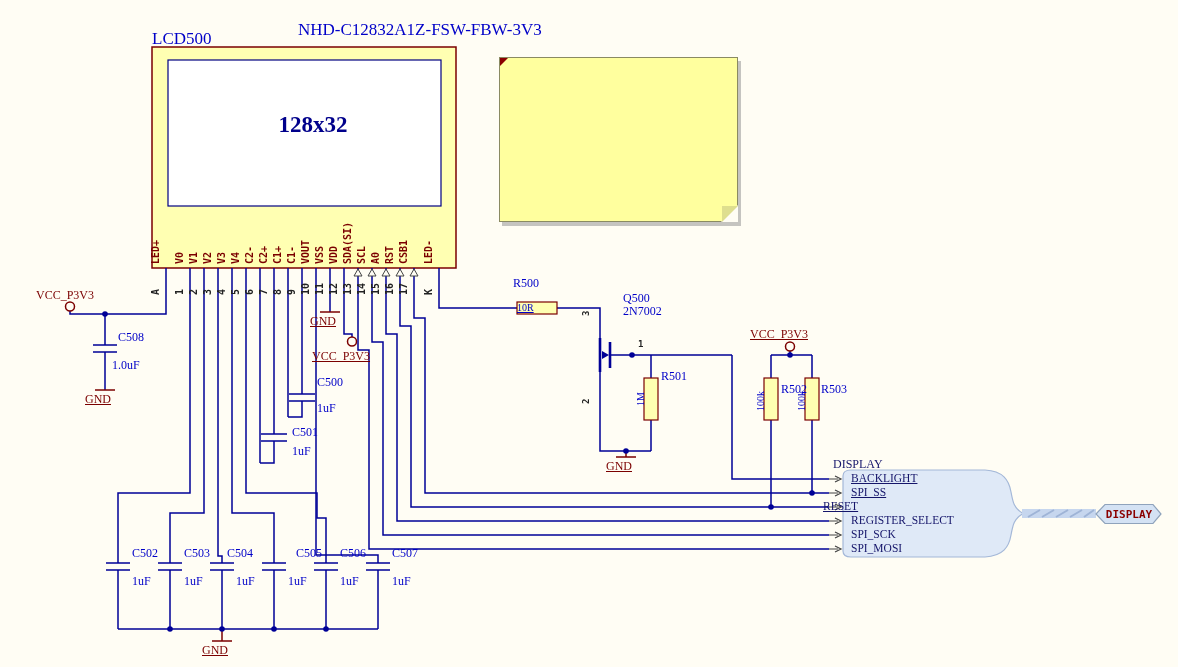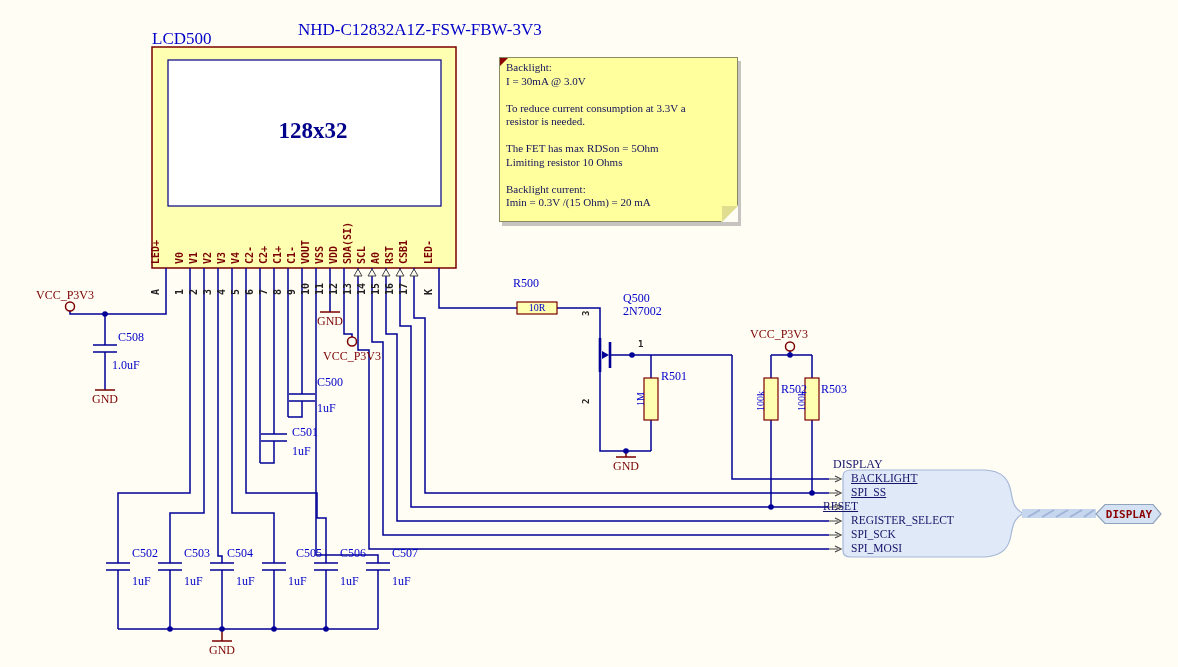--- a/index.html
+++ b/index.html
@@ -3,21 +3,21 @@
 <meta charset="utf-8">
 <style>
   html,body{margin:0;padding:0;}
   body{background:#FFFDF4;font-family:"Liberation Serif",serif;}
   #canvas{position:relative;width:1178px;height:667px;background:#FFFDF4;overflow:hidden;}
   #wires{position:absolute;left:0;top:0;z-index:1;}
   .lbl{position:absolute;z-index:3;white-space:nowrap;}
   .blue{color:#0000C8;font-size:12px;}
   .blue13{color:#0000C8;font-size:17px;}
   .maroon{color:#7B0000;font-size:12px;}
-  .ctr{text-align:center;}
+  .ctr{text-decoration:underline;}
   .pname{position:absolute;z-index:3;font:bold 10px "DejaVu Sans Mono",monospace;color:#7B0000;
          height:10px;line-height:10px;transform-origin:left bottom;transform:rotate(-90deg);white-space:nowrap;}
   .pdes{position:absolute;z-index:3;font:bold 10px "DejaVu Sans Mono",monospace;color:#222222;
         height:10px;line-height:10px;transform-origin:left bottom;transform:rotate(-90deg);white-space:nowrap;}
   .rval{position:absolute;z-index:3;font-size:10px;color:#0000C8;
         height:10px;line-height:10px;transform-origin:left bottom;transform:rotate(-90deg);white-space:nowrap;}
   .screen-label{position:absolute;z-index:3;font-weight:bold;font-size:23px;color:#00008B;text-align:center;}
   .note{position:absolute;left:499px;top:57px;width:237px;height:163px;background:#FFFF9E;
         border:1px solid #8a8a62;box-shadow:3px 4px 0 rgba(150,150,150,.55);z-index:2;}
   .note-text{position:absolute;left:6px;top:3px;width:225px;font-size:11px;line-height:13.5px;
@@ -151,21 +151,21 @@
 
   <g>
     <rect x="1022" y="509" width="74" height="9" fill="#C6D6EE"></rect>
     <path d="M1028 517 L1040 510 M1042 517 L1054 510 M1056 517 L1068 510 M1070 517 L1082 510 M1084 517 L1094 510" stroke="#9FB4D6" stroke-width="2" fill="none"></path>
   </g>
   <polygon points="1096,514 1105,504.5 1153,504.5 1161,514 1153,523.5 1105,523.5" fill="#D4E2F4" stroke="#8FA3BC" stroke-width="1.2"></polygon>
 </svg>
 
 <div class="lbl blue13" style="left:152px;top:29px">LCD500</div>
 <div class="lbl blue13" style="left:298px;top:20px">NHD-C12832A1Z-FSW-FBW-3V3</div>
-<div class="screen-label" style="left:168px;top:118px;width:290px">128x32</div>
+<div class="screen-label" style="left:168px;top:112px;width:290px">128x32</div>
 
 <span class="pname" style="left:161px;top:254px">LED+</span>
 <span class="pname" style="left:185px;top:254px">V0</span>
 <span class="pname" style="left:199px;top:254px">V1</span>
 <span class="pname" style="left:213px;top:254px">V2</span>
 <span class="pname" style="left:227px;top:254px">V3</span>
 <span class="pname" style="left:241px;top:254px">V4</span>
 <span class="pname" style="left:255px;top:254px">C2-</span>
 <span class="pname" style="left:269px;top:254px">C2+</span>
 <span class="pname" style="left:283px;top:254px">C1+</span>
@@ -195,31 +195,20 @@
 <span class="pdes" style="left:339px;top:285px">12</span>
 <span class="pdes" style="left:353px;top:285px">13</span>
 <span class="pdes" style="left:367px;top:285px">14</span>
 <span class="pdes" style="left:381px;top:285px">15</span>
 <span class="pdes" style="left:395px;top:285px">16</span>
 <span class="pdes" style="left:409px;top:285px">17</span>
 <span class="pdes" style="left:434px;top:285px">K</span>
 
 <div class="note">
   <div class="note-corner"></div>
-  <div class="note-text">Backlight:
-I = 30mA @ 3.0V
-
-To reduce current consumption at 3.3V a
-resistor is needed.
-
-The FET has max RDSon = 5Ohm
-Limiting resistor 10 Ohms
-
-Backlight current:
-Imin = 0.3V /(15 Ohm) = 20 mA</div>
   <div class="note-cut"></div>
   <div class="note-fold"></div>
 </div>
 
 <div class="lbl blue" style="left:513px;top:276px">R500</div>
 <div class="lbl ctr" style="left:517px;top:302px;width:40px;font-size:10px;color:#0000C8">10R</div>
 
 <div class="lbl blue" style="left:623px;top:291px">Q500</div>
 <div class="lbl blue" style="left:623px;top:304px">2N7002</div>
 <span class="qpinr" style="left:591px;top:306px">3</span>

